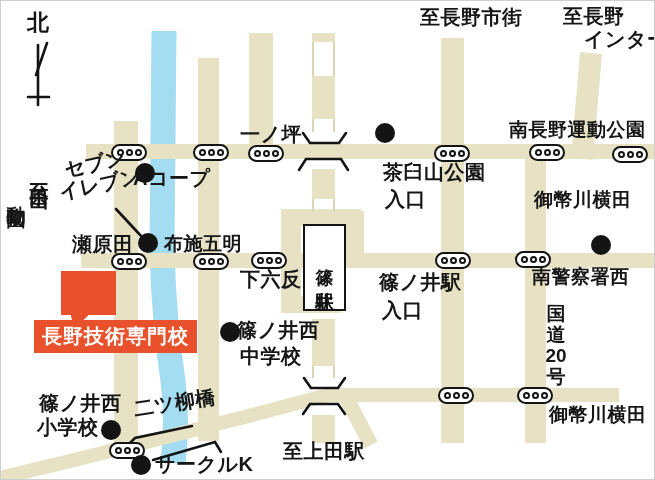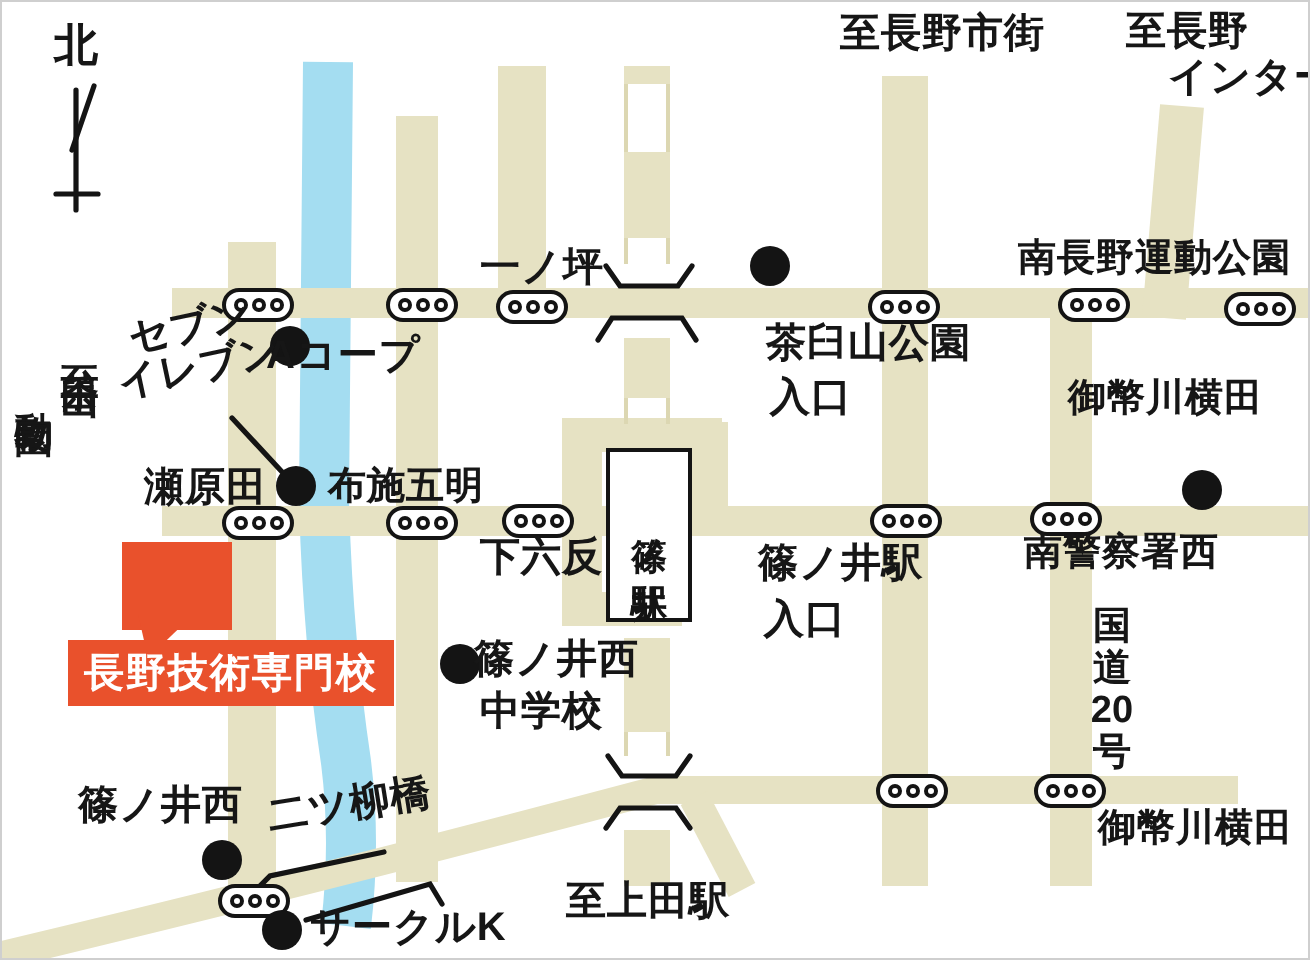--- a/index.html
+++ b/index.html
@@ -205,37 +205,38 @@
   <div class="lbl" style="left:382px;top:160px">茶臼山公園</div>
   <div class="lbl" style="left:384px;top:187px">入口</div>
   <div class="lbl sm" style="left:533px;top:189px">御幣川横田</div>
 
   <div class="lbl" style="left:71px;top:232px">瀬原田</div>
   <div class="lbl" style="left:239px;top:267px">下六反</div>
   <div class="lbl sm" style="left:163px;top:233px">布施五明</div>
 
   <div class="lbl" style="left:378px;top:270px">篠ノ井駅</div>
   <div class="lbl" style="left:381px;top:298px">入口</div>
-  <div class="lbl sm" style="left:511px;top:266px">南警察署西</div>
+  <div class="lbl sm" style="left:531px;top:266px">南警察署西</div>
 
   <div id="route18">
     <div>国</div>
     <div>道</div>
     <div>20</div>
     <div>号</div>
   </div>
 
   <div id="school-label">
     <span>長野技術専門校</span>
   </div>
 
   <div class="lbl" style="left:236px;top:318px">篠ノ井西</div>
   <div class="lbl" style="left:239px;top:344px">中学校</div>
 
   <div class="lbl" style="left:38px;top:391px">篠ノ井西</div>
+  <div class="lbl" style="left:36px;top:415px">小学校</div>
 
   <div class="lbl" id="bridge-label" style="left:133px;top:397px">二ツ柳橋</div>
   <div class="lbl" style="left:154px;top:452px">サークルK</div>
 
   <div class="lbl" style="left:282px;top:439px">至上田駅</div>
   <div class="lbl sm" style="left:548px;top:404px">御幣川横田</div>
 
 </div>
 
 </body></html>

